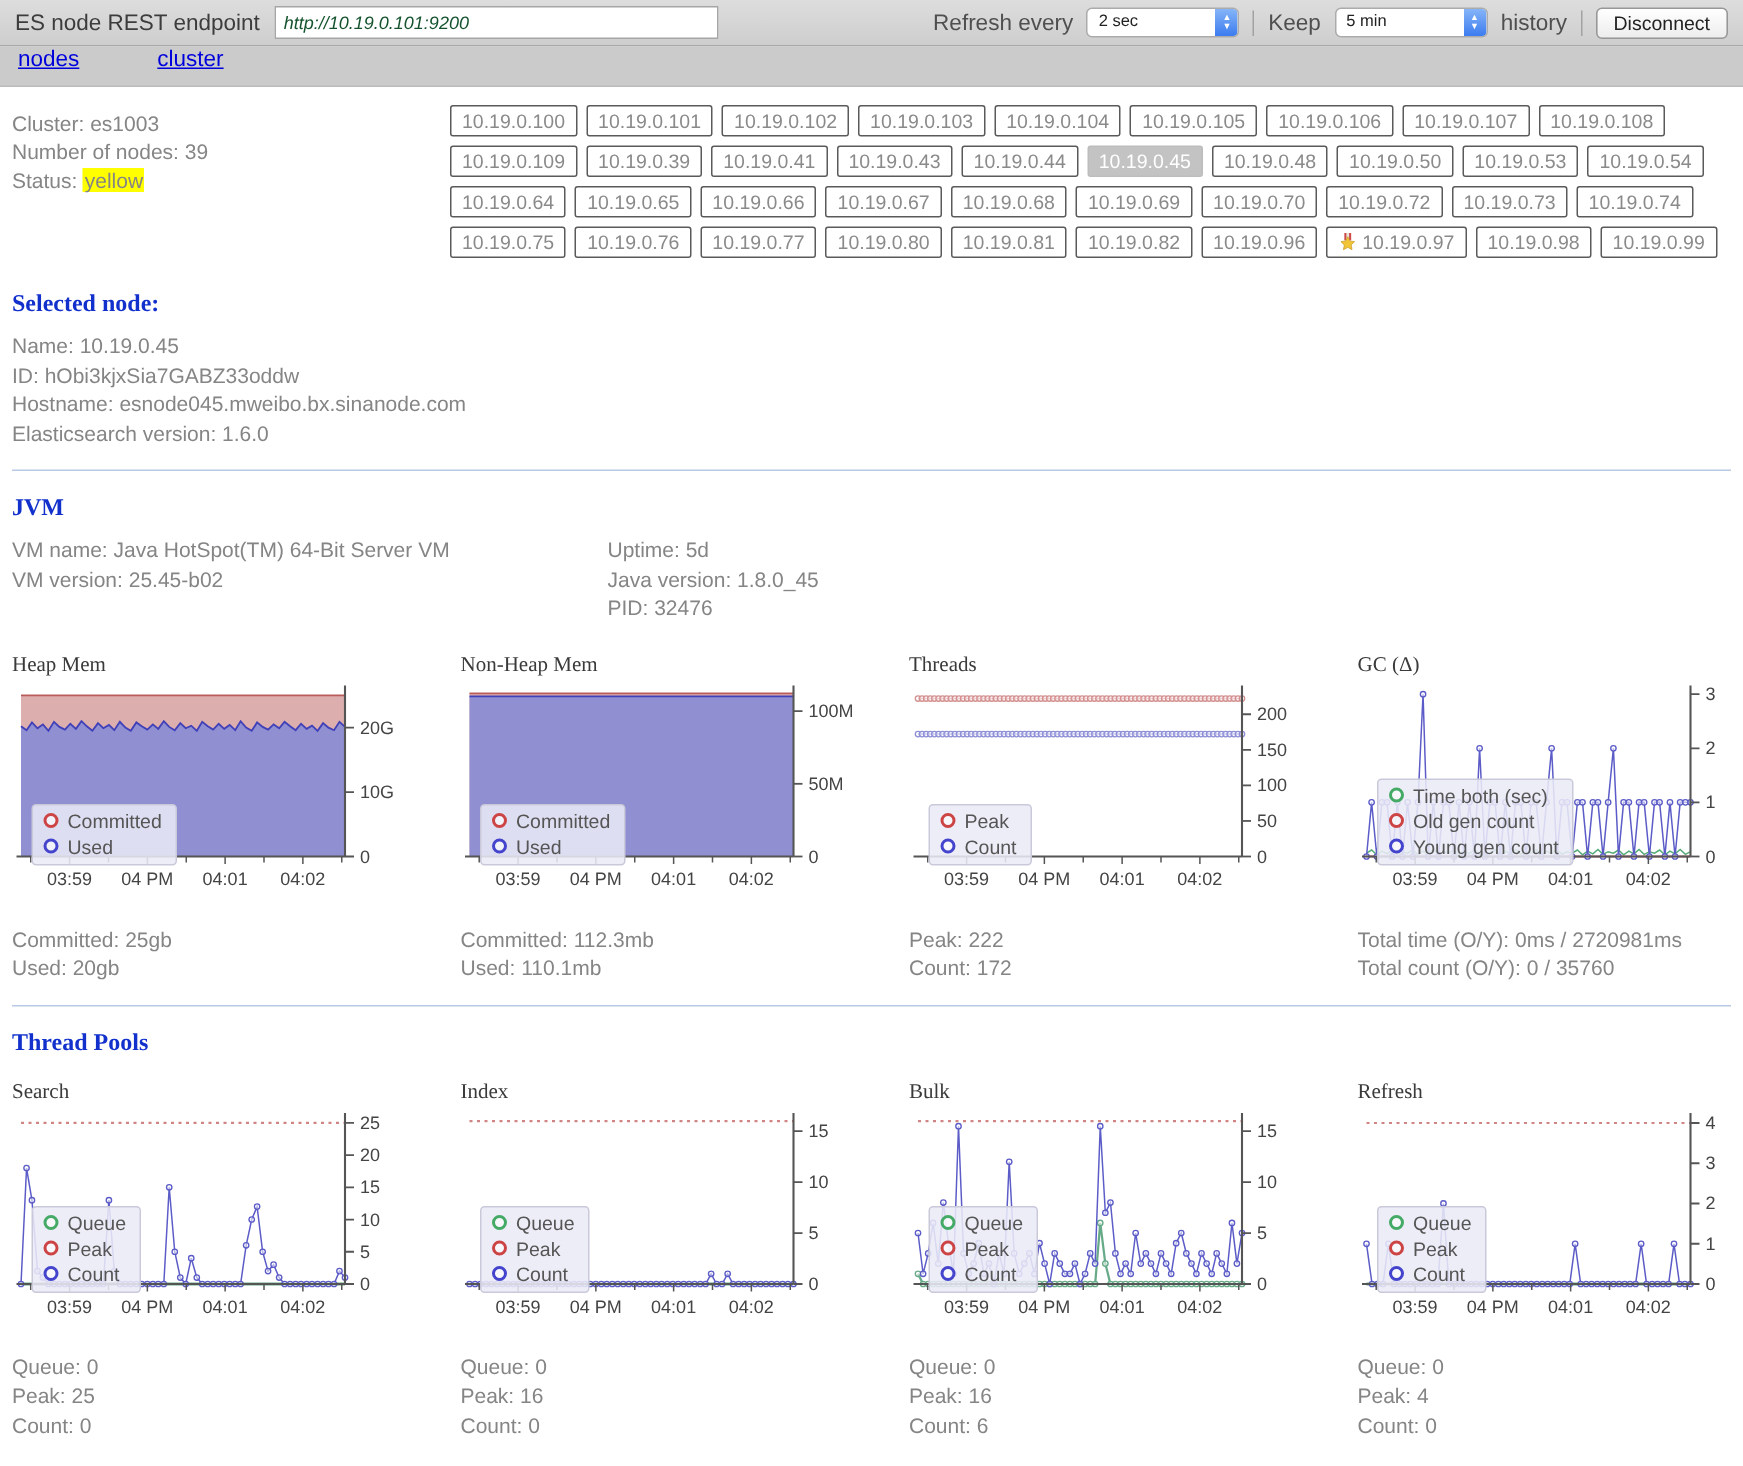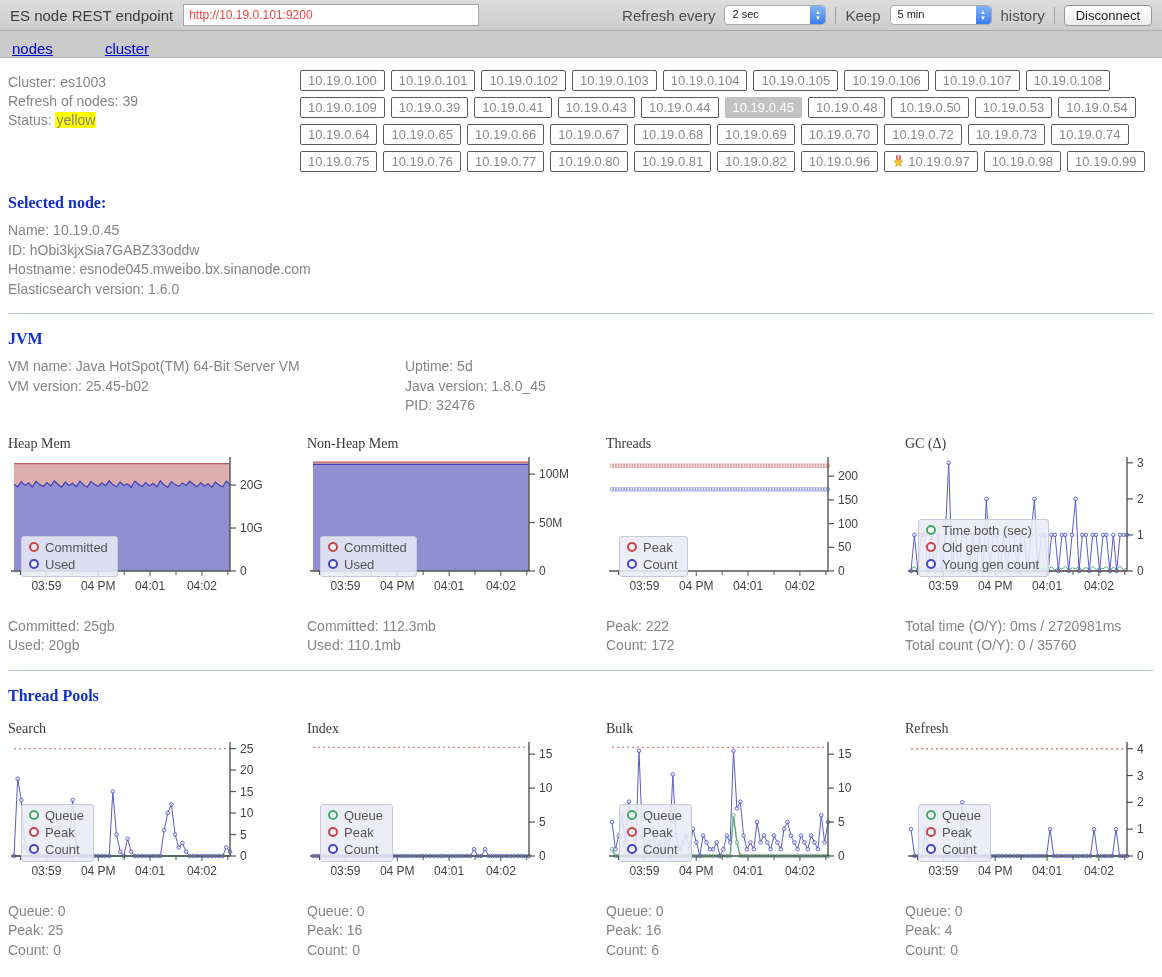--- a/index.html
+++ b/index.html
@@ -1,26 +1,26 @@
 <!DOCTYPE html>
 <html><head>
 <meta charset="utf-8">
 <style>
   html,body{margin:0;padding:0;background:#fff;}
   body{width:1162px;height:977px;overflow:hidden;font-family:"Liberation Sans",sans-serif;color:#858585;position:relative;}
   .topbar{height:31px;background:linear-gradient(#dddddd,#cecece);border-bottom:1px solid #a9a9a9;display:flex;align-items:center;padding:0 10px;box-sizing:border-box;}
   .topbar .title{font-size:15px;color:#3c3c3c;margin-right:10px;white-space:nowrap;}
-  input.endpoint{width:284px;height:18px;border:1px solid #a6a6a6;font-size:12px;color:#ef4444;padding:1px 5px;background:#fff;font-family:"Liberation Sans",sans-serif;}
+  input.endpoint{width:284px;height:18px;border:1px solid #a6a6a6;font-size:12px;color:#14532d;padding:1px 5px;background:#fff;font-family:"Liberation Sans",sans-serif;font-style:italic;}
   .topbar .right{margin-left:auto;display:flex;align-items:center;gap:9px;font-size:15px;color:#4f4f4f;}
   .sel{display:inline-flex;align-items:stretch;border:1px solid #ababab;border-radius:4px;background:#fff;font-size:11px;color:#222;height:18px;overflow:hidden;cursor:pointer;gap:39px;}
   .sel .val{padding:2px 7px 0 7px;min-width:32px;}
   .sel .step{width:15px;background:linear-gradient(#85b4f8,#3c7cf0);color:#fff;display:flex;flex-direction:column;align-items:center;justify-content:center;font-size:6px;line-height:6px;}
   .vsep{width:1px;height:17px;background:#a2a2a2;display:inline-block;}
   button.disc{border:1px solid #979797;border-radius:4px;background:linear-gradient(#ffffff,#ededed);padding:2px 11px;font-size:13px;color:#222;font-family:"Liberation Sans",sans-serif;cursor:pointer;}
-  .navbar{height:26px;background:#cbcbcb;border-bottom:1px solid #bcbcbc;display:flex;align-items:flex-end;padding:0 12px;font-size:15px;gap:52px;}
+  .navbar{height:26px;background:#cbcbcb;border-bottom:1px solid #bcbcbc;display:flex;align-items:flex-start;padding:0 12px;font-size:15px;gap:52px;}
   .navbar a{color:#0000dd;text-decoration:underline;cursor:pointer;}
   .content{padding:12px 8px 0 8px;}
   .top-section{display:flex;}
   .cluster-info{width:292px;font-size:14px;line-height:19px;padding-top:3px;box-sizing:border-box;}
   .hl{background:#ffff00;padding:0 1px;}
   .node-grid{flex:1;}
   .node-row{margin-bottom:6px;white-space:nowrap;}
   .node-btn{display:inline-flex;align-items:center;gap:3px;border:1px solid #5a5a5a;border-radius:2px;background:#fff;color:#8a8a8a;font-size:13px;padding:2px 7px;margin-right:6px;cursor:pointer;vertical-align:top;}
   .node-btn.selected{background:#c3c3c3;border-color:#bdbdbd;color:#fff;}
   h2.sec{font-family:"Liberation Serif",serif;color:#1130cc;font-size:16px;font-weight:bold;margin:16px 0 9px 0;}
@@ -71,21 +71,21 @@
 <div class="navbar">
   <a>nodes</a>
   <a>cluster</a>
 </div>
 
 <div class="content">
 
   <div class="top-section">
     <div class="cluster-info">
       <div><span>Cluster:</span> <span>es1003</span></div>
-      <div><span>Refresh of nodes:</span> <span>39</span></div>
+      <div><span>Number of nodes:</span> <span>39</span></div>
       <div><span>Status:</span> <span class="hl">yellow</span></div>
     </div>
     <div class="node-grid" id="node-grid">
         <div class="node-row"><span class="node-btn">
             <span>10.19.0.100</span>
           </span><span class="node-btn">
             <span>10.19.0.101</span>
           </span><span class="node-btn">
             <span>10.19.0.102</span>
           </span><span class="node-btn">

